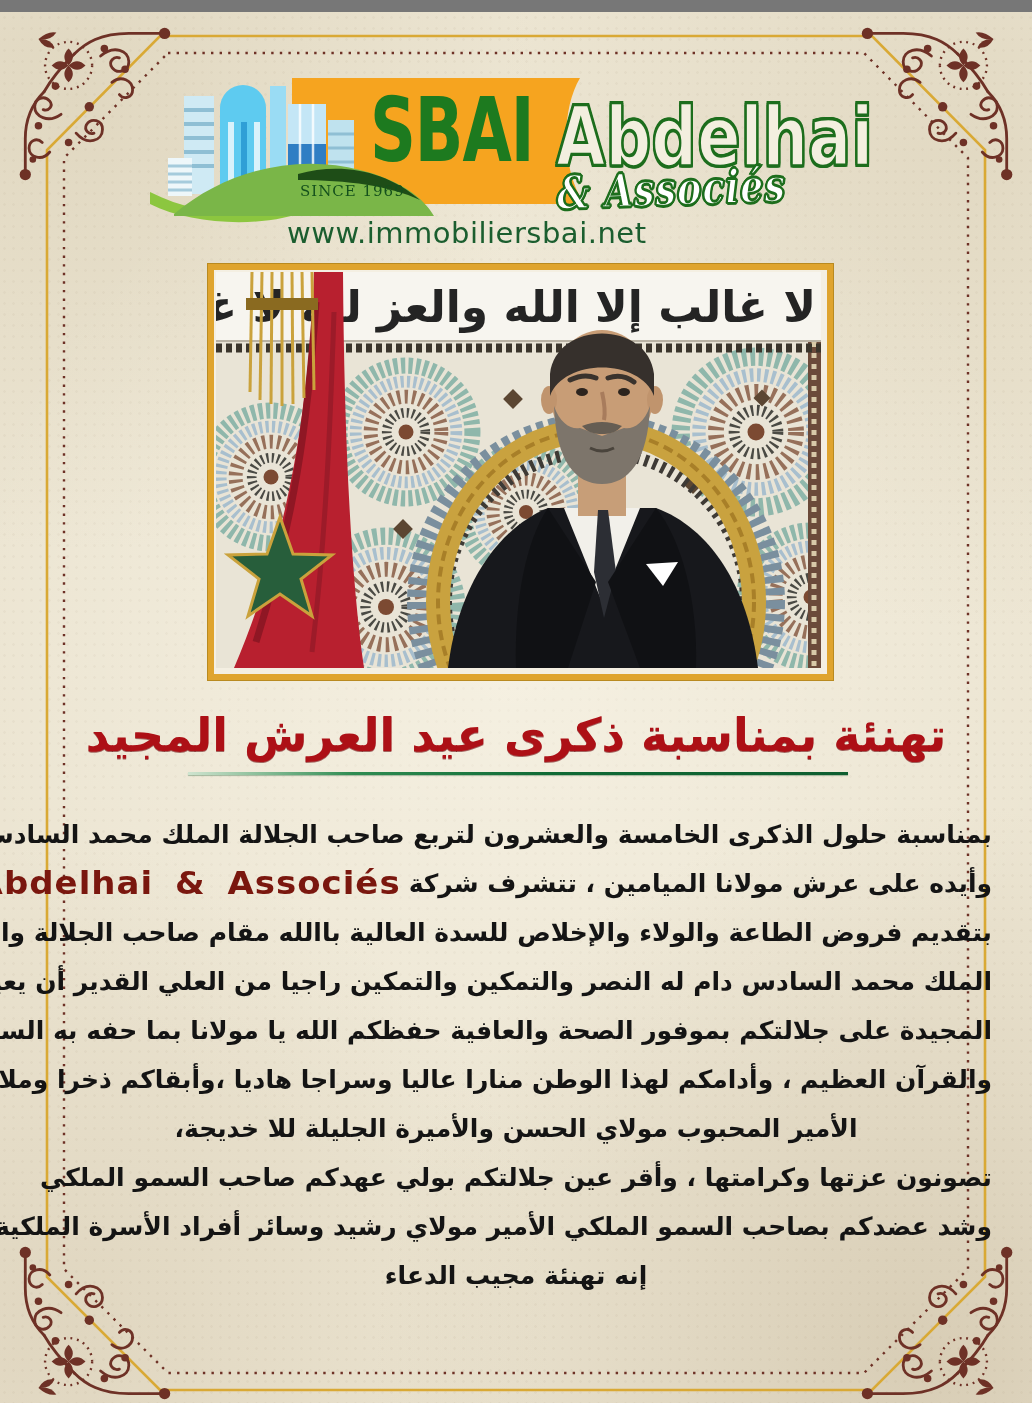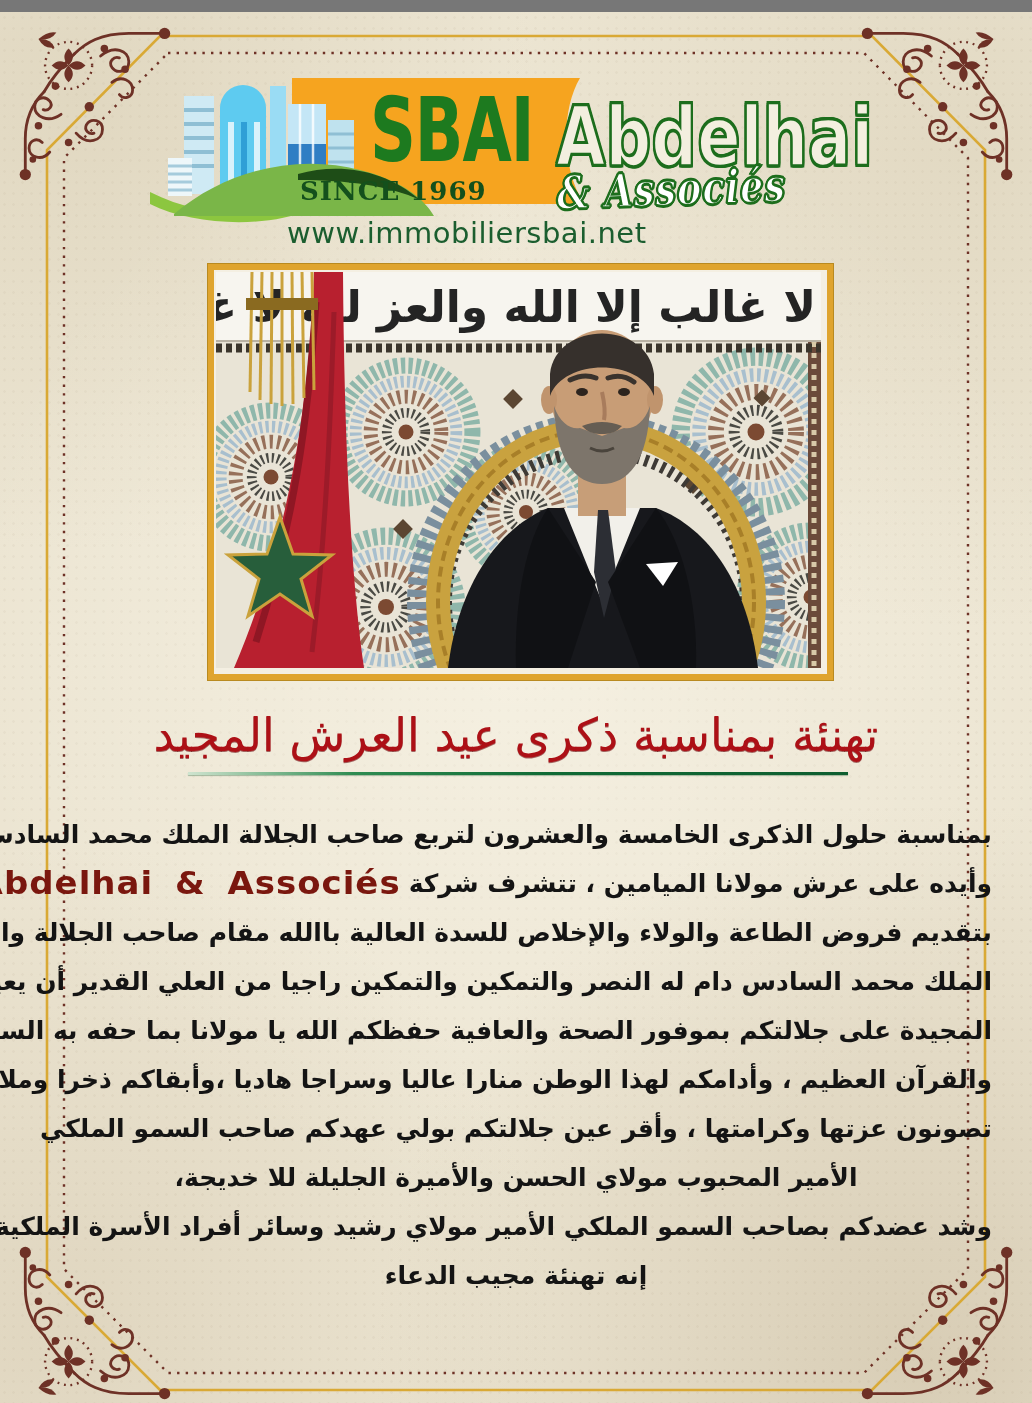--- a/index.html
+++ b/index.html
@@ -44,41 +44,41 @@
   .brand-associes{
     left:556px;top:158px;z-index:3;
     font-family:"DejaVu Serif",serif;font-style:italic;font-weight:bold;
     font-size:46px;line-height:1;color:#ffffff;letter-spacing:1px;
     -webkit-text-stroke:2px #1d6e1d;
     text-shadow:-2px 0 #1d6e1d,2px 0 #1d6e1d,0 -2px #1d6e1d,0 2px #1d6e1d,
       -1px -1px #1d6e1d,1px 1px #1d6e1d;
     transform:rotate(-2deg) scale(.8,1);transform-origin:left top;
   }
   .since{
-    left:300px;top:164px;z-index:3;
-    font-family:"DejaVu Serif",serif;font-weight:bold;font-size:26px;
+    left:300px;top:170px;z-index:3;
+    font-family:"DejaVu Serif",serif;font-weight:normal;font-size:15px;
     color:#14501c;letter-spacing:1px;
   }
   .website{
     left:287px;top:204px;z-index:3;
     font-size:29px;font-weight:normal;color:#1b5e2f;letter-spacing:0.5px;
   }
 
   
   .photo-frame{
     left:208px;top:252px;width:609px;height:400px;
     border:6px solid #dfa42e;outline:1px solid #b98a20;
     background:#f4efe2;padding:2px;z-index:2;
   }
 
   
   .title{
     left:0;top:696px;width:1032px;
     text-align:center;direction:rtl;
-    font-size:46px;font-weight:normal;color:#ad1016;
+    font-size:46px;font-weight:bold;color:#ad1016;
     text-shadow:0 1px 0 rgba(110,10,14,.6);
     letter-spacing:0px;z-index:3;
   }
   .divider{
     left:188px;top:760px;width:660px;height:3px;z-index:3;
     background:linear-gradient(to right,#cfe4cf,#2f8c52 25%,#0f6a35 55%,#0e5e30);
     box-shadow:0 1px 1px rgba(20,90,45,.35);
   }
 
   
@@ -303,19 +303,19 @@
   <div class="abs title">تهنئة بمناسبة ذكرى عيد العرش المجيد</div>
   <div class="abs divider"></div>
 
   <div class="abs bodytext">
     <div class="bline">بمناسبة حلول الذكرى الخامسة والعشرون لتربع صاحب الجلالة الملك محمد السادس نصره الله</div>
     <div class="bline"><span>وأيده على عرش مولانا الميامين ، تتشرف شركة</span><span class="company">SBAI Abdelhai &amp; Associés</span></div>
     <div class="bline">بتقديم فروض الطاعة والولاء والإخلاص للسدة العالية باالله مقام صاحب الجلالة والمهابة</div>
     <div class="bline">الملك محمد السادس دام له النصر والتمكين والتمكين راجيا من العلي القدير  أن يعيد</div>
     <div class="bline">المجيدة على جلالتكم بموفور الصحة والعافية حفظكم  الله يا مولانا بما حفه به السبع المثاني</div>
     <div class="bline">والقرآن العظيم ، وأدامكم لهذا الوطن منارا عاليا وسراجا هاديا ،وأبقاكم ذخرا وملاذا لهذه</div>
+    <div class="bline">الأمير المحبوب مولاي الحسن والأميرة الجليلة للا خديجة،</div>
     <div class="bline">تصونون عزتها وكرامتها ، وأقر عين جلالتكم بولي عهدكم صاحب السمو الملكي</div>
-    <div class="bline">الأمير المحبوب مولاي الحسن والأميرة الجليلة للا خديجة،</div>
     <div class="bline">وشد عضدكم بصاحب السمو الملكي الأمير مولاي رشيد وسائر أفراد الأسرة الملكية الشريفة .</div>
     <div class="bline">إنه تهنئة مجيب الدعاء</div>
   </div>
 
 </div>
 
 </body></html>

